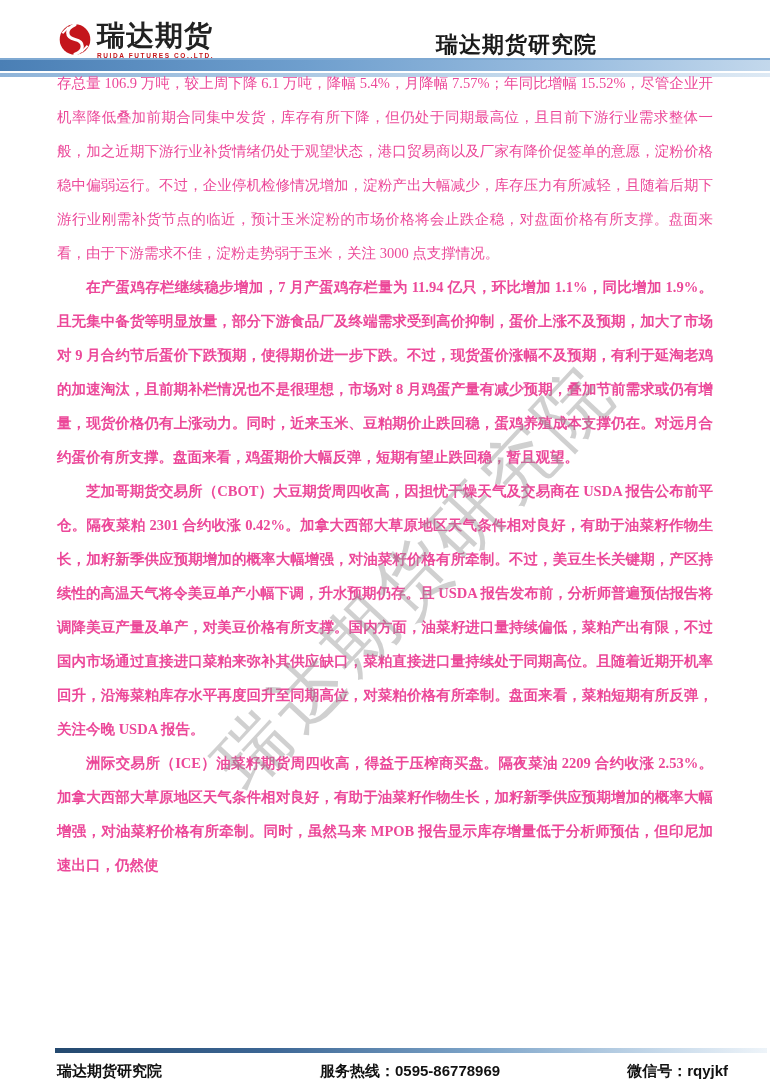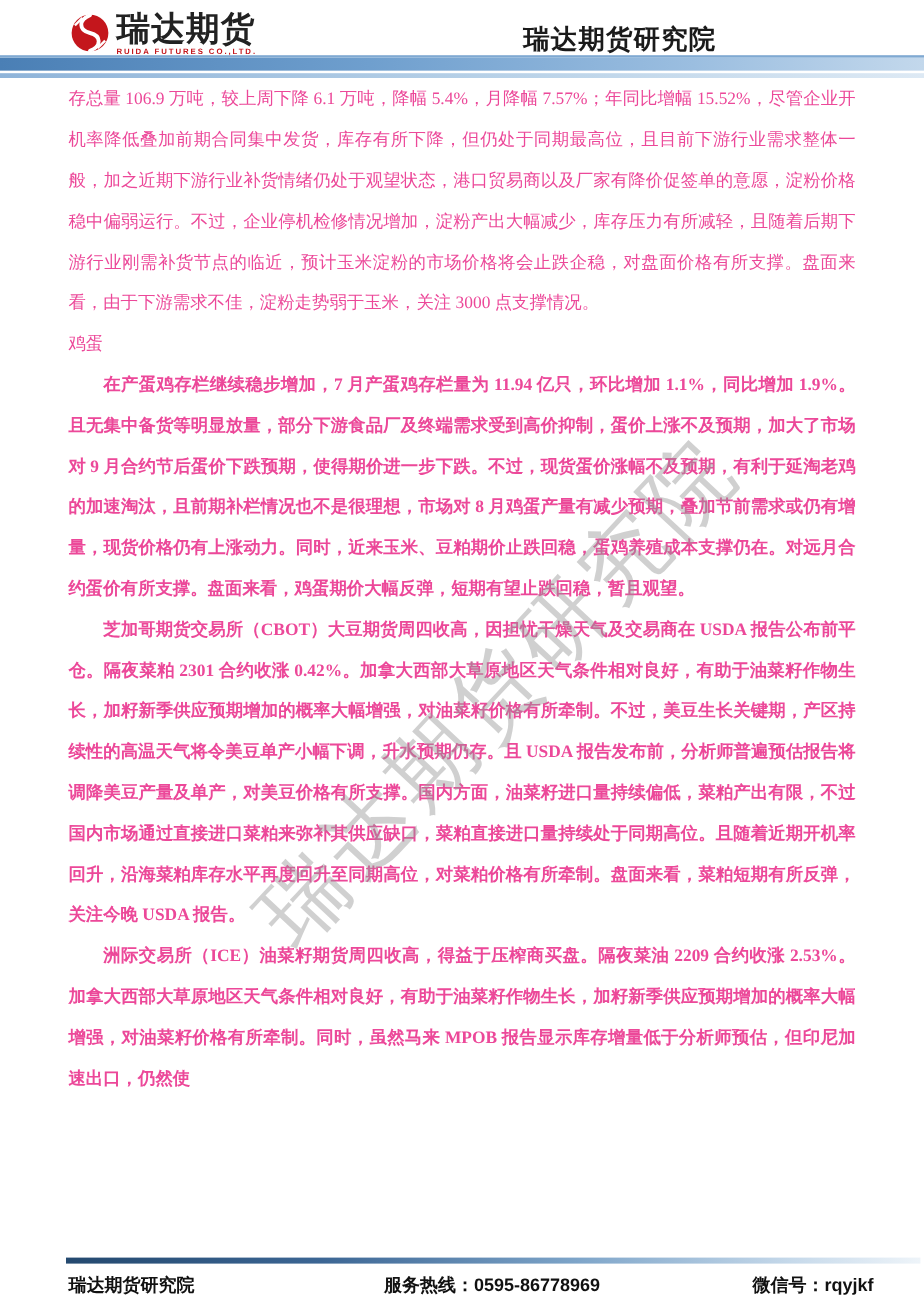--- a/index.html
+++ b/index.html
@@ -3,21 +3,21 @@
 <meta charset="utf-8">
 <style>
   html, body { margin:0; padding:0; }
   body {
     width:770px; height:1089px; position:relative; background:#ffffff;
     font-family:"Liberation Serif","DejaVu Serif",serif;
     overflow:hidden;
   }
 
   
-  .header { position:absolute; top:4px; left:0; width:630px; height:60px; }
+  .header { position:absolute; top:16px; left:0; width:630px; height:60px; }
   .logo-wrap { position:absolute; left:57px; top:5px; display:flex; align-items:flex-start; }
   .logo-icon { width:36px; height:37px; display:block; }
   .logo-text-col { margin-left:4px; }
   .brand-cn {
     font-family:"Liberation Sans","DejaVu Sans",sans-serif;
     font-weight:bold; font-size:28px; line-height:30px; color:#222222; letter-spacing:1px;
   }
   .brand-en {
     font-family:"Liberation Sans","DejaVu Sans",sans-serif;
     font-size:6.5px; color:#c4161c; letter-spacing:1.6px; margin-top:1px; font-weight:bold;
@@ -95,21 +95,20 @@
     <div class="bar-gap"></div>
     <div class="bar-sub"></div>
   </div>
 </div>
 
 <div class="watermark">瑞达期货研究院</div>
 
 <div class="content">
   <p>存总量 106.9 万吨，较上周下降 6.1 万吨，降幅 5.4%，月降幅 7.57%；年同比增幅 15.52%，尽管企业开机率降低叠加前期合同集中发货，库存有所下降，但仍处于同期最高位，且目前下游行业需求整体一般，加之近期下游行业补货情绪仍处于观望状态，港口贸易商以及厂家有降价促签单的意愿，淀粉价格稳中偏弱运行。不过，企业停机检修情况增加，淀粉产出大幅减少，库存压力有所减轻，且随着后期下游行业刚需补货节点的临近，预计玉米淀粉的市场价格将会止跌企稳，对盘面价格有所支撑。盘面来看，由于下游需求不佳，淀粉走势弱于玉米，关注 3000 点支撑情况。</p>
 
-  <p class="sec-heading">鸡蛋</p>
   <p class="sec-para">在产蛋鸡存栏继续稳步增加，7 月产蛋鸡存栏量为 11.94 亿只，环比增加 1.1%，同比增加 1.9%。且无集中备货等明显放量，部分下游食品厂及终端需求受到高价抑制，蛋价上涨不及预期，加大了市场对 9 月合约节后蛋价下跌预期，使得期价进一步下跌。不过，现货蛋价涨幅不及预期，有利于延淘老鸡的加速淘汰，且前期补栏情况也不是很理想，市场对 8 月鸡蛋产量有减少预期，叠加节前需求或仍有增量，现货价格仍有上涨动力。同时，近来玉米、豆粕期价止跌回稳，蛋鸡养殖成本支撑仍在。对远月合约蛋价有所支撑。盘面来看，鸡蛋期价大幅反弹，短期有望止跌回稳，暂且观望。</p>
 
   <p class="sec-para">芝加哥期货交易所（CBOT）大豆期货周四收高，因担忧干燥天气及交易商在 USDA 报告公布前平仓。隔夜菜粕 2301 合约收涨 0.42%。加拿大西部大草原地区天气条件相对良好，有助于油菜籽作物生长，加籽新季供应预期增加的概率大幅增强，对油菜籽价格有所牵制。不过，美豆生长关键期，产区持续性的高温天气将令美豆单产小幅下调，升水预期仍存。且 USDA 报告发布前，分析师普遍预估报告将调降美豆产量及单产，对美豆价格有所支撑。国内方面，油菜籽进口量持续偏低，菜粕产出有限，不过国内市场通过直接进口菜粕来弥补其供应缺口，菜粕直接进口量持续处于同期高位。且随着近期开机率回升，沿海菜粕库存水平再度回升至同期高位，对菜粕价格有所牵制。盘面来看，菜粕短期有所反弹，关注今晚 USDA 报告。</p>
 
   <p class="sec-para">洲际交易所（ICE）油菜籽期货周四收高，得益于压榨商买盘。隔夜菜油 2209 合约收涨 2.53%。加拿大西部大草原地区天气条件相对良好，有助于油菜籽作物生长，加籽新季供应预期增加的概率大幅增强，对油菜籽价格有所牵制。同时，虽然马来 MPOB 报告显示库存增量低于分析师预估，但印尼加速出口，仍然使</p>
 </div>
 
 <div class="footer-bar"></div>
 <div class="footer-row">
   <span class="footer-left">瑞达期货研究院</span>

